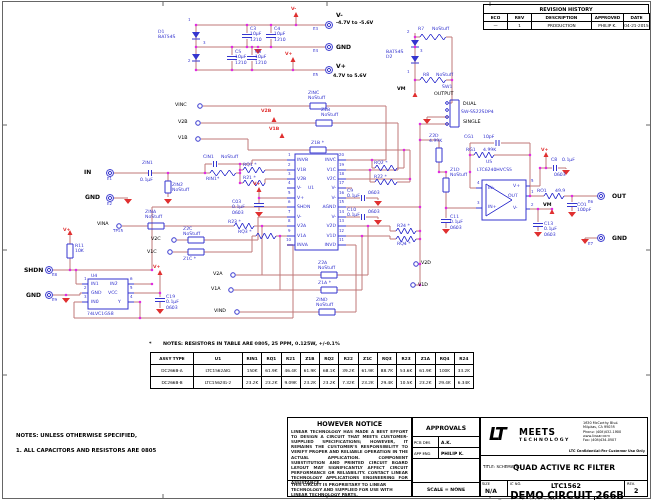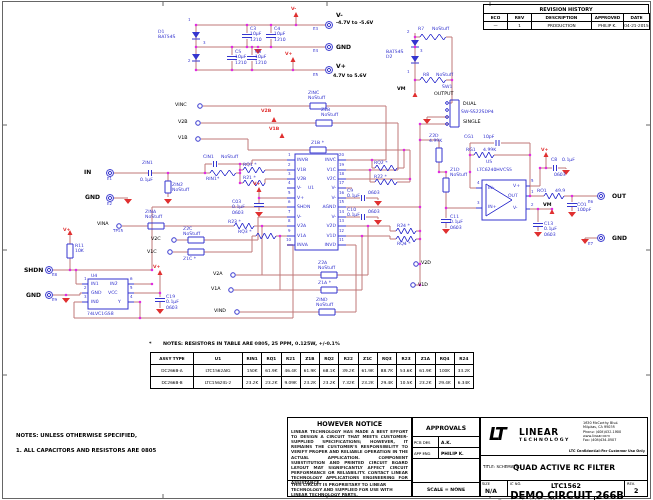--- a/index.html
+++ b/index.html
@@ -553,21 +553,21 @@
       <span class="l">APP ENG</span>
       <span class="v">PHILIP K.</span>
     </div>
     <div class="ap-scale">SCALE = NONE</div>
   </div>
 
   <div class="tb">
     <div class="tb-logo">
       <div class="lt-mark">LT</div>
       <div class="lt-name">
-        <div class="l1">LINEAR</div>
+        <div class="l1">MEETS</div>
         <div class="l2">TECHNOLOGY</div>
       </div>
       <div class="tb-addr">
         <div>1630 McCarthy Blvd.</div>
         <div>Milpitas, CA 95035</div>
         <div>Phone: (408)432-1900   www.linear.com</div>
         <div>Fax: (408)434-0507</div>
       </div>
       <div class="tb-conf">LTC Confidential-For Customer Use Only</div>
     </div>

